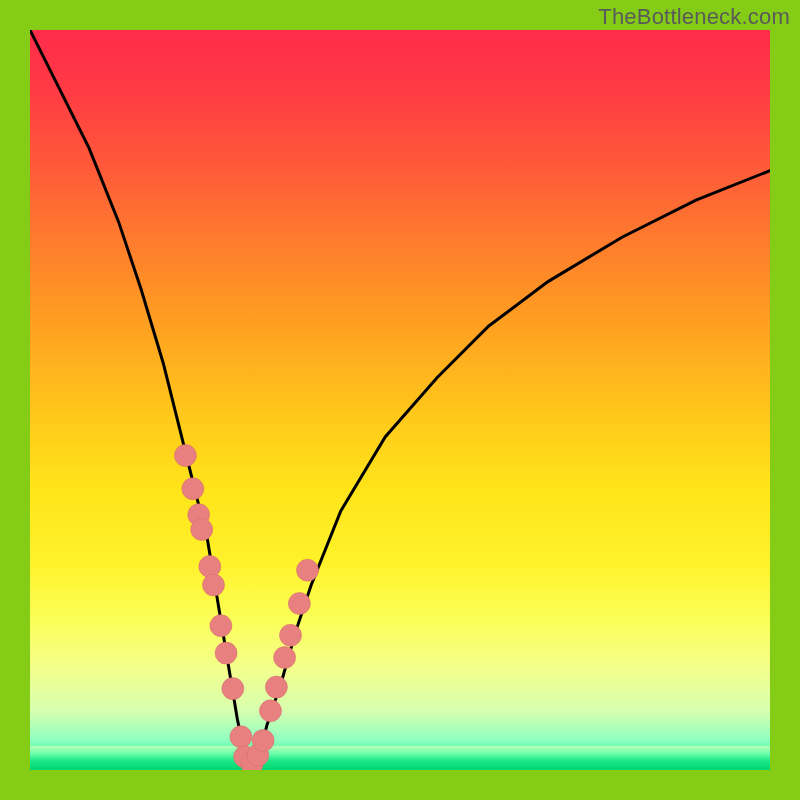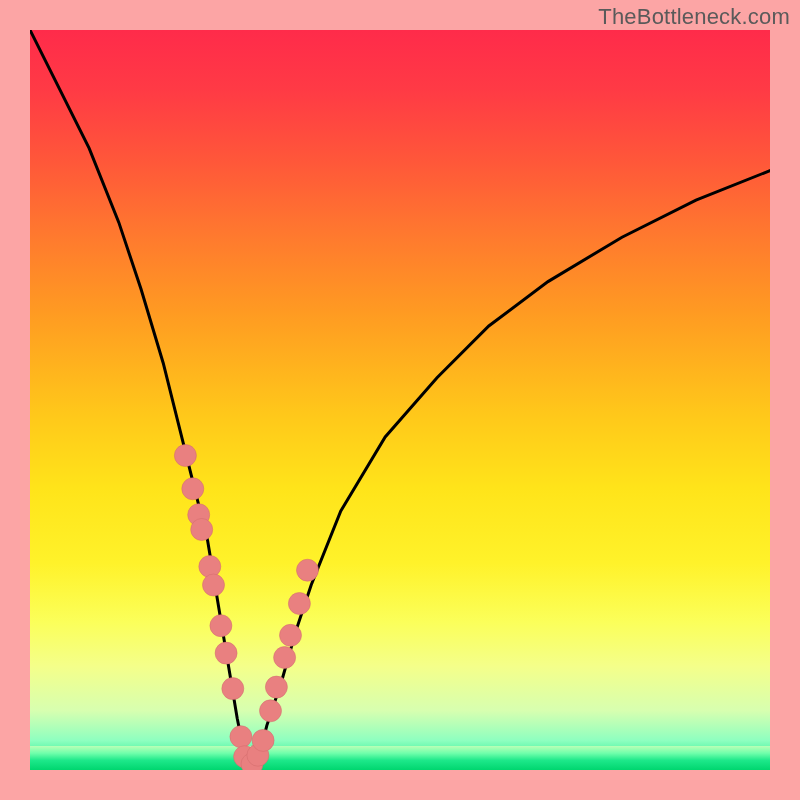--- a/index.html
+++ b/index.html
@@ -10,21 +10,21 @@
     overflow: hidden;
     background: #000;
     font-family: Arial, Helvetica, sans-serif;
   }
   .frame {
     position: absolute;
     left: 0;
     top: 0;
     width: 800px;
     height: 800px;
-    background: #fca5a5;
+    background: #84cc16;
   }
   .plot {
     position: absolute;
     left: 30px;
     top: 30px;
     width: 740px;
     height: 740px;
     background: linear-gradient(to bottom,
       #ff2b4a 0%,
       #ff3a45 8%,

